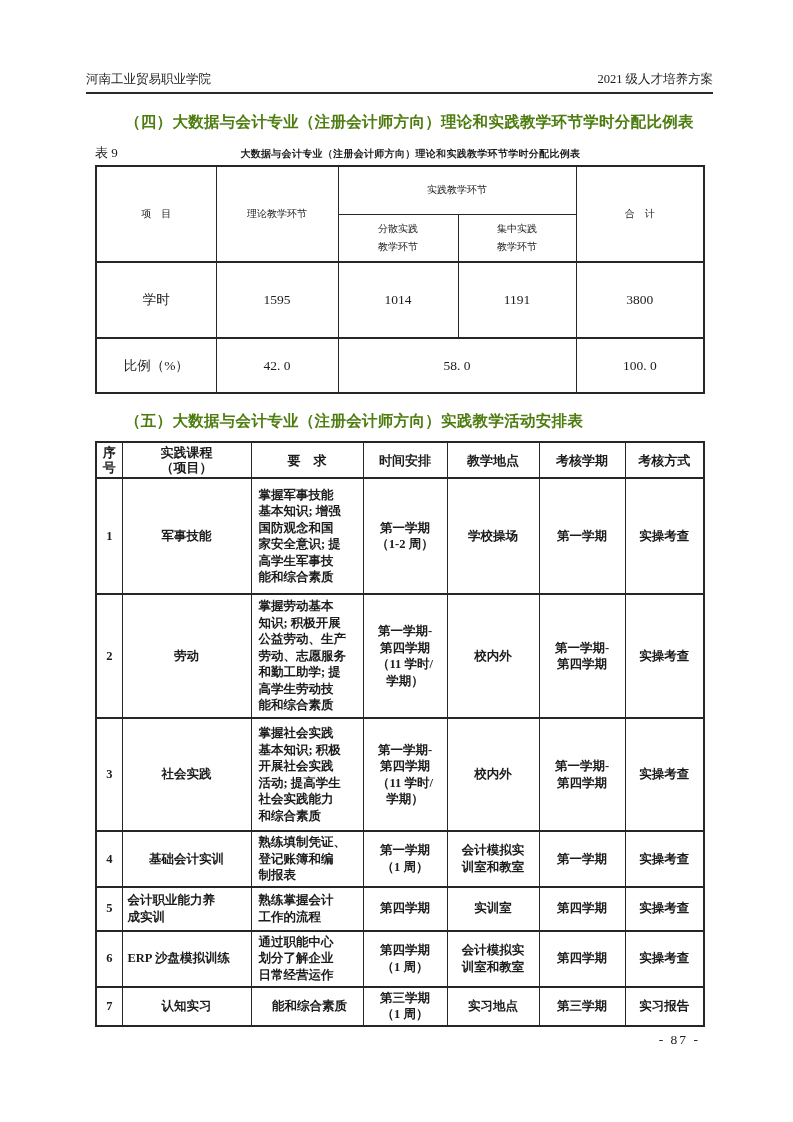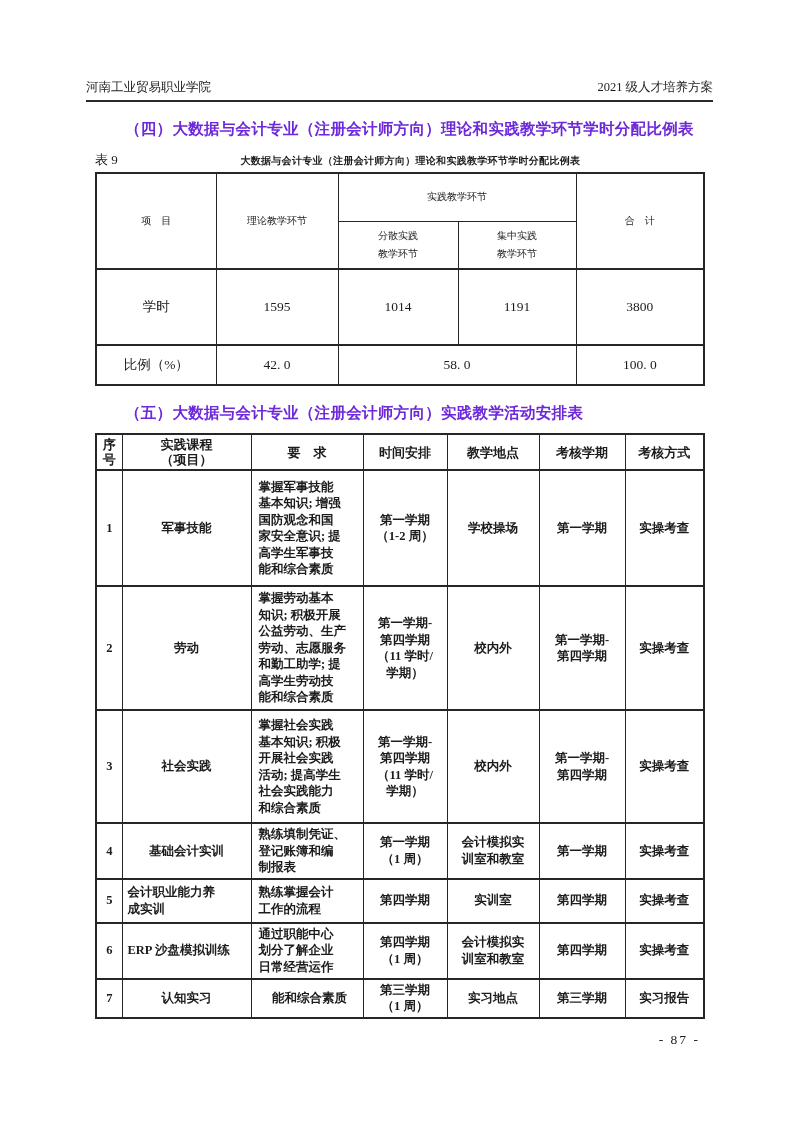--- a/index.html
+++ b/index.html
@@ -2,28 +2,28 @@
 <html><head>
 <meta charset="utf-8">
 <style>
   html,body{margin:0;padding:0;}
   body{
     width:793px;height:1122px;background:#ffffff;position:relative;
     font-family:"Liberation Serif","DejaVu Serif",serif;color:#1c1c1c;
     overflow:hidden;
   }
   .hdr{
-    position:absolute;left:86px;top:79px;width:627px;
+    position:absolute;left:86px;top:71px;width:627px;
     display:flex;justify-content:space-between;align-items:flex-end;
     border-bottom:2.2px solid #2a2a2a;padding-bottom:4px;font-size:12.5px;
   }
   .main{position:absolute;left:95px;top:99px;width:608px;}
   h2.sec{
     font-family:"Liberation Sans",sans-serif;font-weight:700;font-size:15.5px;
-    margin:20px 0 9px;padding-left:30px;color:#6d28d9;letter-spacing:.3px;
+    margin:13px 0 9px;padding-left:30px;color:#4d7c0f;letter-spacing:.3px;
   }
   .cap{display:flex;align-items:baseline;margin:11px 0 3px;}
   .cap .lbl{font-size:13px;white-space:pre;}
   .cap .ttl{
     flex:1;text-align:center;font-family:"Liberation Sans",sans-serif;
     font-weight:700;font-size:10px;letter-spacing:.3px;
   }
   table{border-collapse:collapse;table-layout:fixed;width:608px;color:#1c1c1c;}
   td,th{
     border:1.6px solid #262626;vertical-align:middle;text-align:center;
@@ -31,21 +31,21 @@
   }
   
   .t9{border:2.4px solid #262626;}
   .t9 .bh{font-family:"Liberation Sans",sans-serif;font-weight:400;font-size:10px;}
   .t9 td{font-size:13.5px;line-height:18px;}
   .t9 tr.hr1{height:48px;}
   .t9 tr.hr2{height:48px;}
   .t9 tr.hours td{border-top-width:2.4px;}
   .t9 tr.hours{height:76px;}
   .t9 tr.ratio td{border-top-width:2.4px;}
-  .t9 tr.ratio{height:40px;}
+  .t9 tr.ratio{height:55px;}
   
   .t10{border:2.4px solid #262626;margin-top:2px;}
   .t10 th{
     font-family:"Liberation Sans",sans-serif;font-weight:700;font-size:13px;
     line-height:15px;border-bottom-width:2.1px;
   }
   .t10 td{font-size:12.5px;line-height:16.5px;border-top-width:2.1px;font-weight:bold;}
   .t10 td.c2{text-align:left;padding-left:7px;padding-right:2px;}
   .t10 td.al{text-align:left;padding-left:5px;padding-right:2px;}
   .t10 td.ac{text-align:center;}

